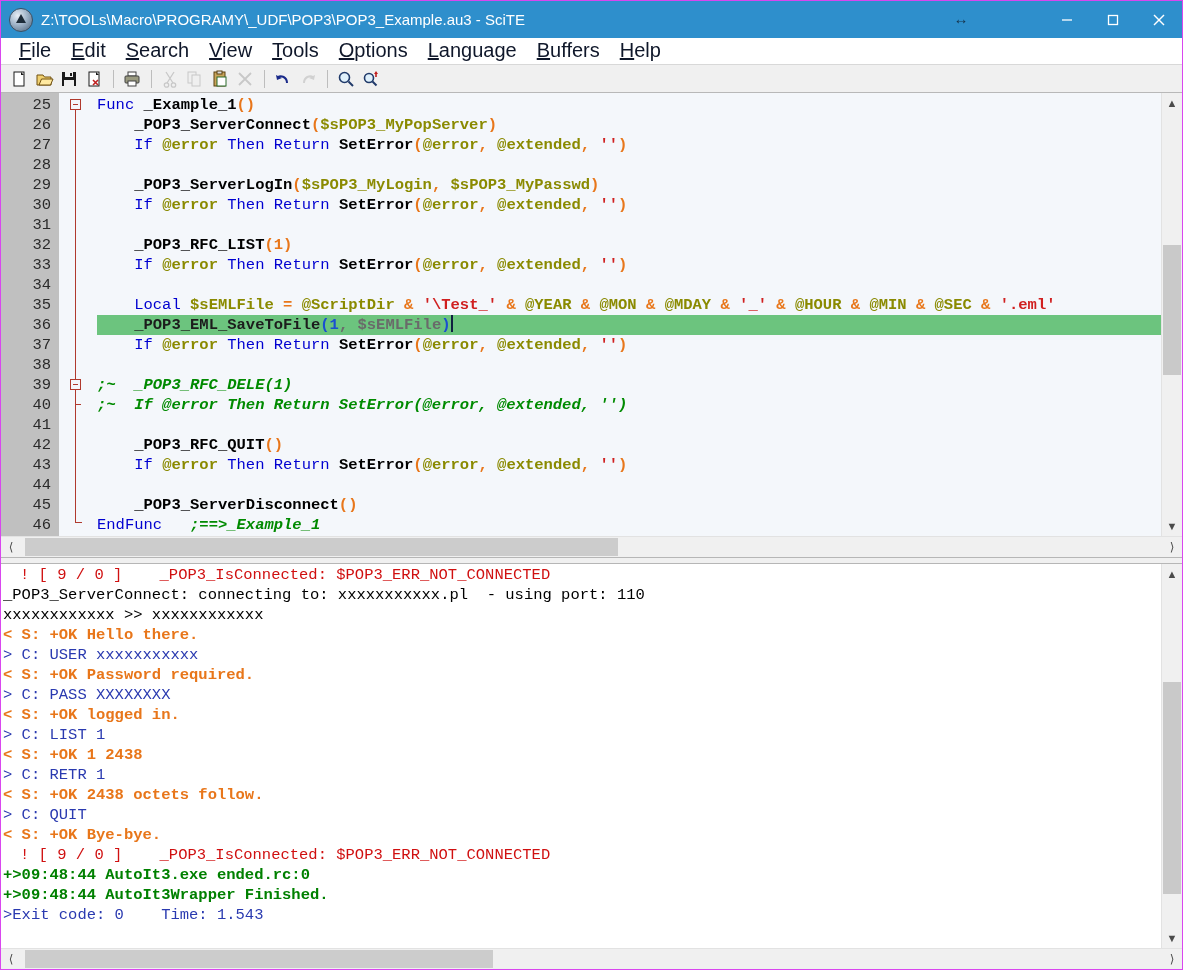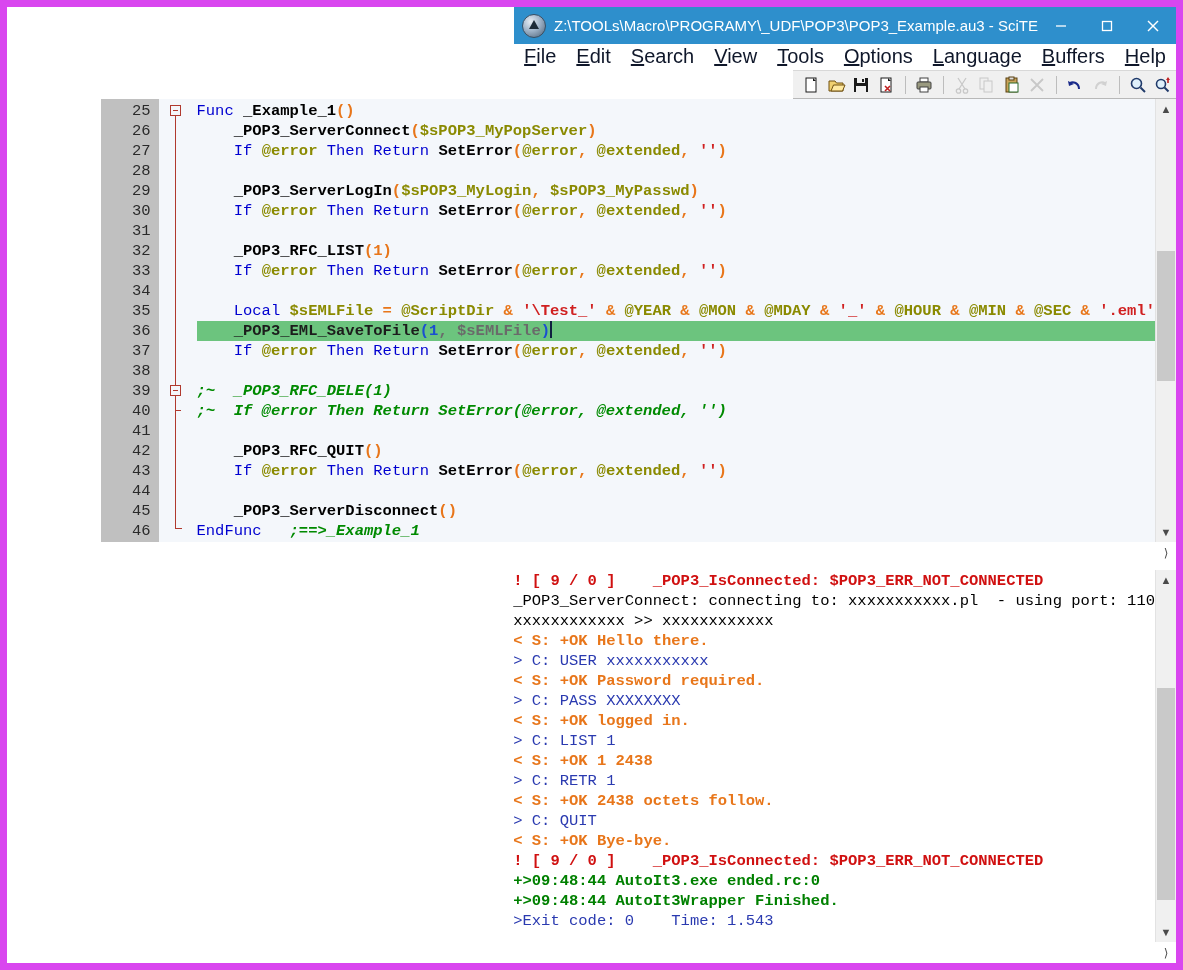--- a/index.html
+++ b/index.html
@@ -6,25 +6,24 @@
     margin: 0; padding: 0;
     width: 1183px; height: 970px;
     overflow: hidden;
     background: #ffffff;
     font-family: "Liberation Sans", sans-serif;
   }
   #app {
     position: relative;
     width: 1183px; height: 970px;
     box-sizing: border-box;
-    border: 7px solid #d946ef;
+    border: 1px solid #d946ef;
     background: #ffffff;
     display: flex;
     flex-direction: column;
-    align-items: flex-end;
   }
 
   
   .titlebar {
     height: 37px;
     background: #2e8fcc;
     display: flex;
     align-items: center;
     flex: 0 0 auto;
     position: relative;
@@ -286,21 +285,21 @@
   .output {
     flex: 1 1 auto;
     font-family: "Liberation Mono", monospace;
     font-size: 15.5px;
     padding-left: 2px;
     padding-top: 1px;
     white-space: pre;
     overflow: hidden;
   }
   .oline { height: 20px; line-height: 20px; white-space: pre; }
-  .o-err  { color: #d01010; font-weight: bold; }
+  .o-err  { color: #d01010; font-weight: normal; margin-left: 17px; }
   .o-plain{ color: #000000; }
   .o-srv  { color: #e8761a; font-weight: bold; }
   .o-cli  { color: #2a3ab0; }
   .o-ok   { color: #008000; font-weight: bold; }
   .o-exit { color: #2a3ab0; }
 
   
   .statusbar {
     height: 25px;
     background: #f0f0f0;

